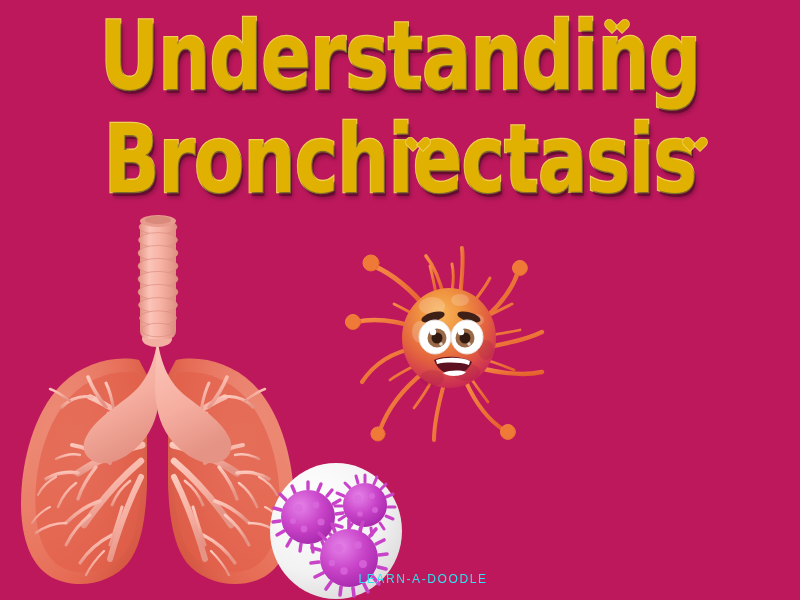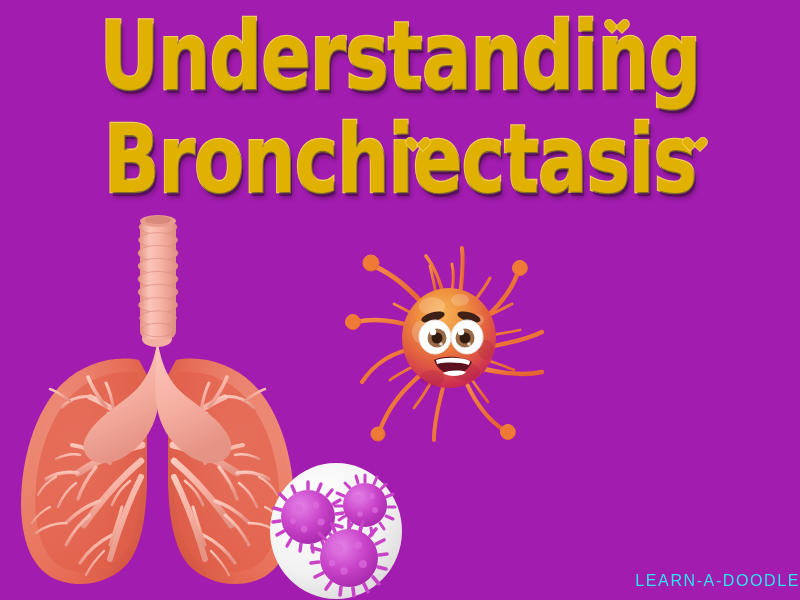--- a/index.html
+++ b/index.html
@@ -6,21 +6,21 @@
   * { margin:0; padding:0; box-sizing:border-box; }
   html, body {
     width:800px; height:600px;
     background:#15069b;
     overflow:hidden;
     font-family:"Liberation Sans", sans-serif;
   }
   #poster {
     position:relative;
     width:800px; height:600px;
-    background:#a21caf;
+    background:#be185d;
     overflow:hidden;
   }
 
   
   .title-block {
     position:absolute;
     left:0; top:8px;
     width:800px;
     text-align:center;
     user-select:none;
@@ -94,23 +94,23 @@
     transform:scaleX(0.93);
     transform-origin:center center;
     white-space:pre-line;
     user-select:none;
   }
 
   
   .watermark {
     position:absolute;
     left:0; top:572px; width:800px;
-    text-align:right;
+    text-align:center;
     font-family:"Liberation Sans", sans-serif;
-    font-size:16px;
+    font-size:12px;
     font-weight:normal;
     letter-spacing:1.6px;
     color:#2fe3f0;
     user-select:none;
   }
   .watermark span { padding-left:46px; }
 </style>
 </head>
 <body>
 

